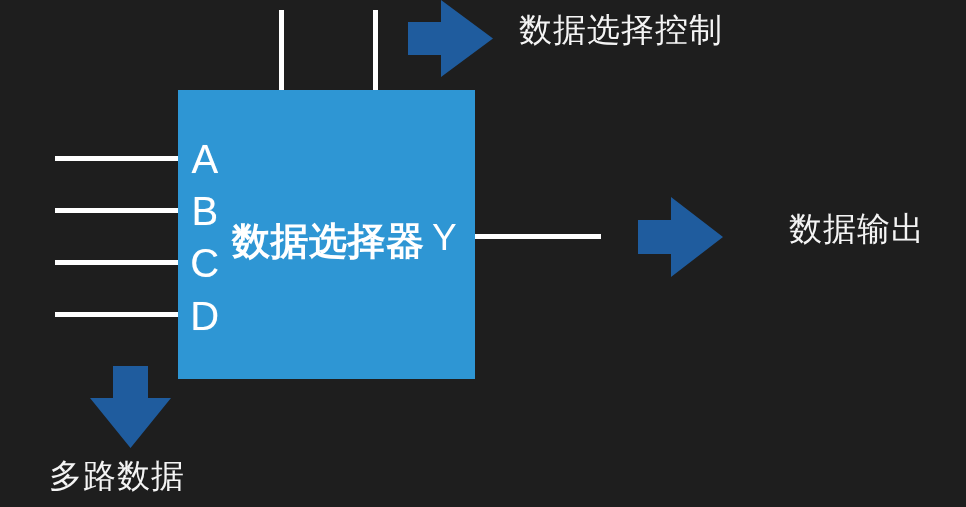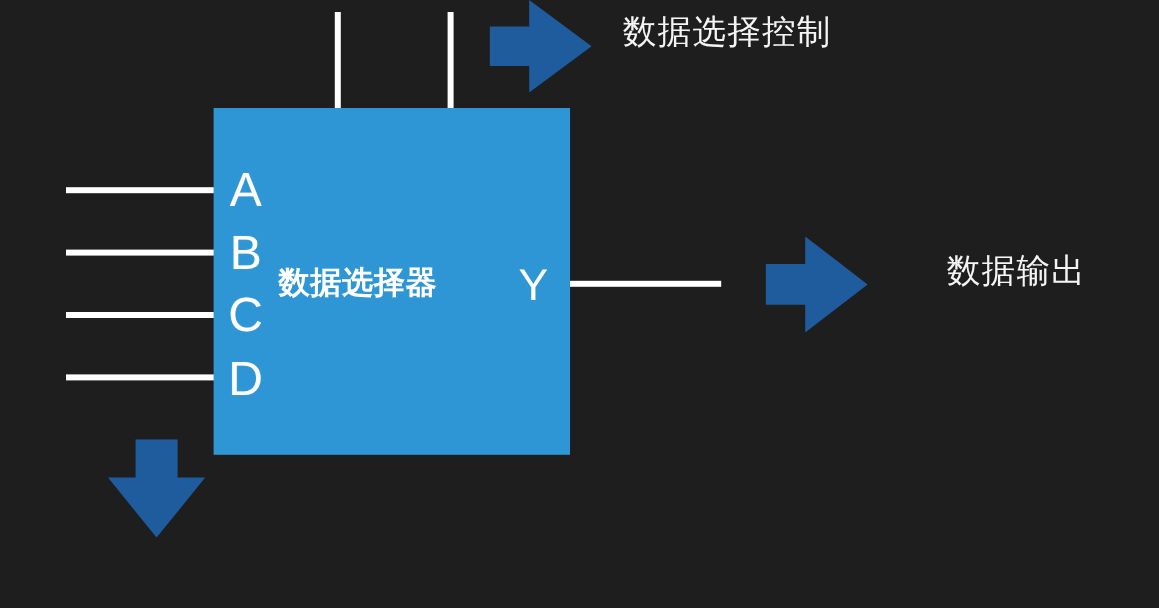--- a/index.html
+++ b/index.html
@@ -38,21 +38,21 @@
     width: 34px;
     transform: translateY(-50%);
     text-shadow: 0 0 1px rgba(255,255,255,0.35);
   }
 
   
   .mux-title {
     position: absolute;
     left: 232px;
     top: 222px;
-    font-size: 26px;
+    font-size: 38px;
     line-height: 1;
     font-weight: bold;
     color: #ffffff;
     white-space: nowrap;
     letter-spacing: 0.5px;
   }
   .mux-out-letter {
     position: absolute;
     left: 432px;
     top: 219px;
@@ -77,21 +77,21 @@
 
   
   .arrow {
     position: absolute;
   }
 
   
   .caption {
     position: absolute;
     color: #f4f4f4;
-    font-size: 28px;
+    font-size: 33px;
     line-height: 1;
     font-weight: 400;
     white-space: nowrap;
     letter-spacing: 1px;
   }
 </style>
 </head>
 <body>
 
 <div id="canvas">
@@ -128,14 +128,15 @@
       <polygon points="0,23 33,23 33,0 85,40 33,80 33,57 0,57" fill="#1f5c9e"></polygon>
     </svg>
   </div>
   <div class="caption" style="left:789px; top:212px;">数据输出</div>
 
   <div class="arrow" style="left:90px; top:366px; width:81px; height:82px;">
     <svg width="81" height="82" viewBox="0 0 81 82">
       <polygon points="23,0 58,0 58,32 81,32 40.5,82 0,32 23,32" fill="#1f5c9e"></polygon>
     </svg>
   </div>
+  <div class="caption" style="left:49px; top:459px;">多路数据</div>
 
 </div>
 
 </body></html>

